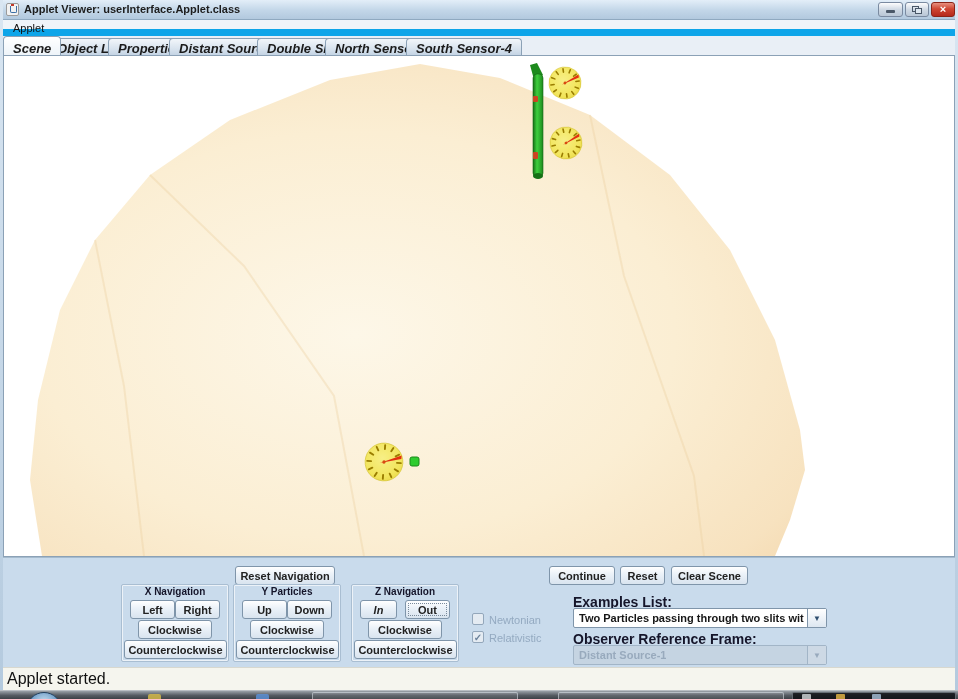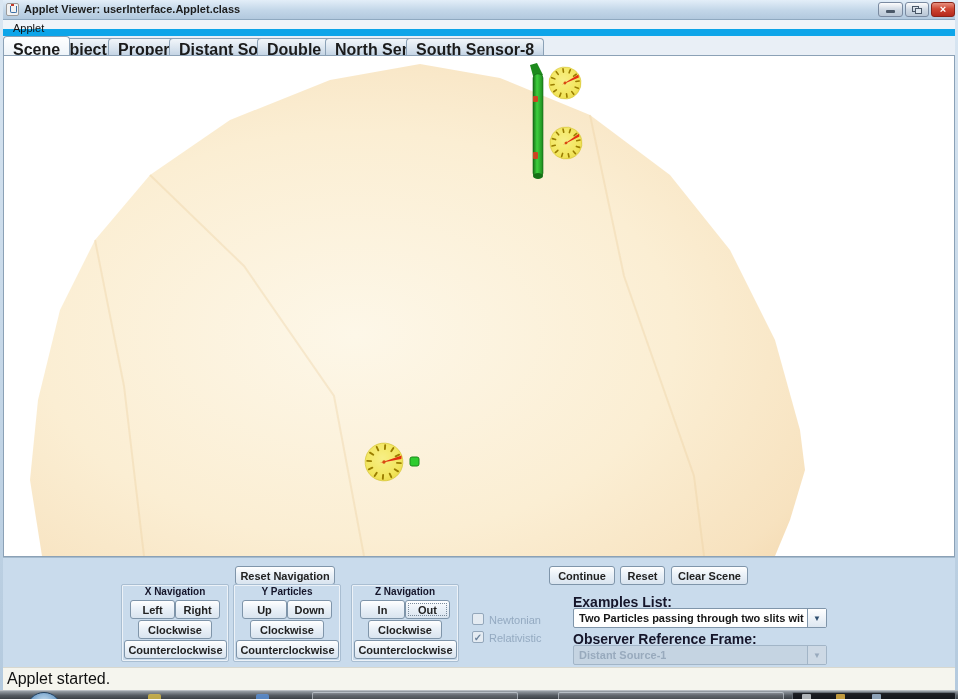--- a/index.html
+++ b/index.html
@@ -22,23 +22,23 @@
   #btn-restore .r2 { position:absolute; left:9px; top:5px; width:7px; height:6px; border:1px solid #4a5868; background:#dce6ef; }
   #btn-close { left:931px; width:24px; background:linear-gradient(#e8907f,#cf4733 45%,#b5291c); border-color:#8a2418;
     color:#fff; font-size:11px; font-weight:bold; text-align:center; line-height:13px; }
 
   
   #menubar { position:absolute; left:3px; top:20px; width:952px; height:16px; background:#f0f4f9; border-bottom:7px solid #0ea5e9; }
   #menu-applet { position:absolute; left:4px; top:1px; padding:1px 6px; font-size:11px; color:#111; }
 
   
   #tabstrip { position:absolute; left:3px; top:36px; width:952px; height:19px; background:#e9eff6; }
-  .tab { position:absolute; top:2px; height:17px; padding:2px 9px 0 9px; font-size:16px; font-weight:bold; color:#1b1b1b;
+  .tab { position:absolute; top:2px; height:17px; padding:2px 9px 0 9px; font-size:13px; font-weight:bold; color:#1b1b1b;
     background:linear-gradient(#f2f6fa,#d4e0ec 70%,#c4d4e4); border:1px solid #8ba1b6; border-bottom:none;
-    border-radius:4px 4px 0 0; white-space:nowrap; }
+    border-radius:4px 4px 0 0; white-space:nowrap;font-style:italic; }
   .tab.selected { background:linear-gradient(#ffffff,#eef4f9); top:0px; height:19px; padding-top:4px; z-index:2; }
 
   
   #scene { position:absolute; left:3px; top:55px; width:952px; height:502px; background:#ffffff; border:1px solid #8ba1b6; }
   #scene svg { position:absolute; left:0; top:0; }
 
   
   #panel { position:absolute; left:3px; top:557px; width:952px; height:110px; background:#c9dbec; border-top:1px solid #a5bbce; }
   .btn { position:absolute; display:flex; align-items:center; justify-content:center;
     background:linear-gradient(#ffffff,#eaf1f8 45%,#d9e4ef); border:1px solid #7f95aa; border-radius:3px;
@@ -102,21 +102,21 @@
     <div id="menu-applet">Applet</div>
   </div>
 
   <div id="tabstrip">
     <div class="tab selected" style="left:0px;">Scene</div>
     <div class="tab" style="left:44px;">Object List</div>
     <div class="tab" style="left:105px;">Properties</div>
     <div class="tab" style="left:166px;">Distant Source-1</div>
     <div class="tab" style="left:254px;">Double Slit-2</div>
     <div class="tab" style="left:322px;">North Sensor-3</div>
-    <div class="tab" style="left:403px;">South Sensor-8</div>
+    <div class="tab" style="left:403px;">South Sensor-4</div>
   </div>
 
   <div id="scene">
     <svg width="950" height="500" viewBox="0 0 950 500">
       <defs>
         <radialGradient id="domeGrad" cx="42%" cy="55%" r="75%">
           <stop offset="0%" stop-color="#fdf7e8"></stop>
           <stop offset="55%" stop-color="#fbeed3"></stop>
           <stop offset="88%" stop-color="#f7e2bf"></stop>
           <stop offset="100%" stop-color="#f4d9b0"></stop>
@@ -192,21 +192,21 @@
     <div class="navgroup" style="left:230px;">
       <div class="gtitle">Y Particles</div>
       <div class="btn" style="left:8px; top:15px; width:45px; height:19px;">Up</div>
       <div class="btn" style="left:53px; top:15px; width:45px; height:19px;">Down</div>
       <div class="btn" style="left:16px; top:35px; width:74px; height:19px;">Clockwise</div>
       <div class="btn" style="left:2px; top:55px; width:103px; height:19px;">Counterclockwise</div>
     </div>
 
     <div class="navgroup" style="left:348px;">
       <div class="gtitle">Z Navigation</div>
-      <div class="btn" style="left:8px; top:15px; width:45px; height:19px;">In</div>
+      <div class="btn" style="left:8px; top:15px; width:37px; height:19px;font-style:italic;">In</div>
       <div class="btn focusring" style="left:53px; top:15px; width:45px; height:19px;">Out</div>
       <div class="btn" style="left:16px; top:35px; width:74px; height:19px;">Clockwise</div>
       <div class="btn" style="left:2px; top:55px; width:103px; height:19px;">Counterclockwise</div>
     </div>
 
     <div class="btn" style="left:546px; top:8px; width:66px; height:19px;">Continue</div>
     <div class="btn" style="left:617px; top:8px; width:45px; height:19px;">Reset</div>
     <div class="btn" style="left:668px; top:8px; width:77px; height:19px;">Clear Scene</div>
 
     <div class="cb" style="left:469px; top:55px;"></div>

